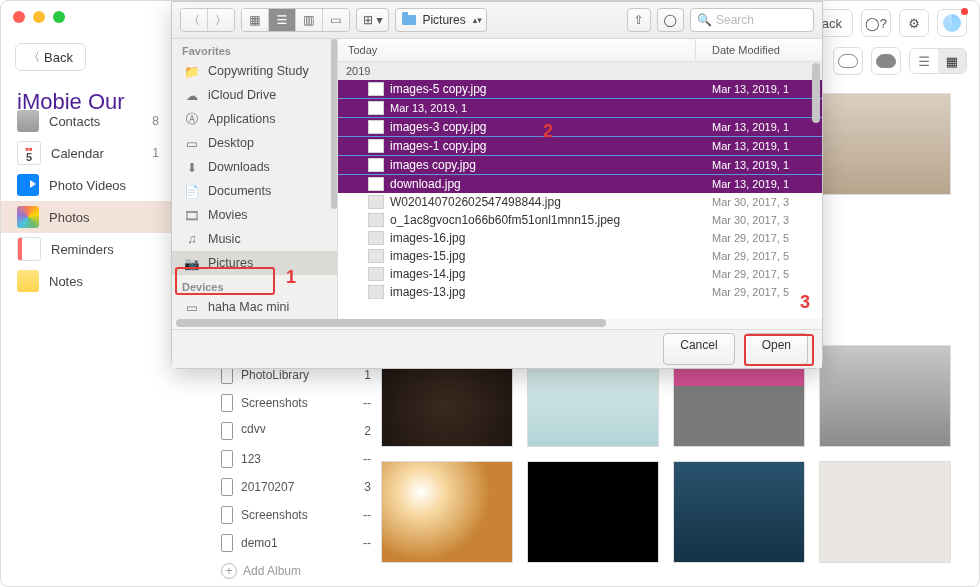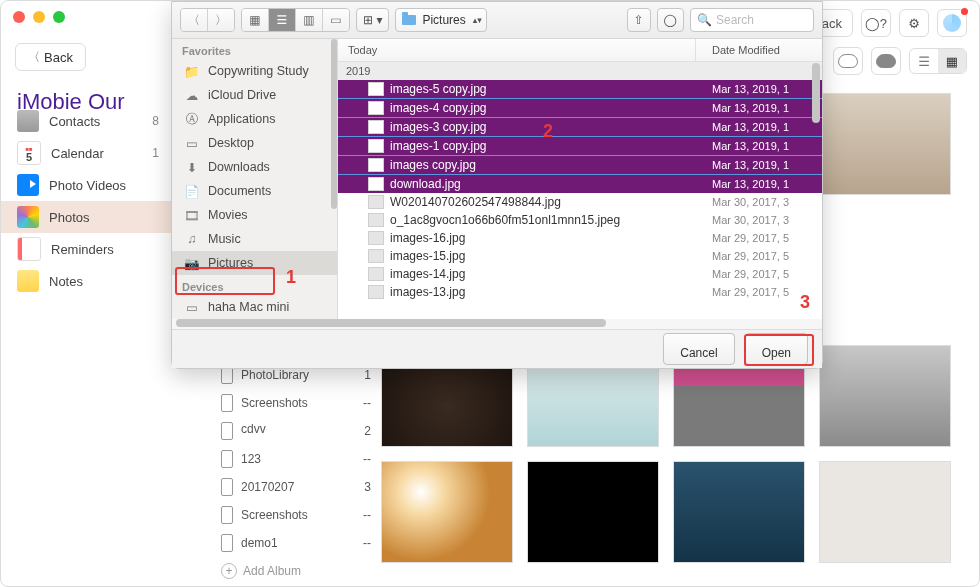--- a/index.html
+++ b/index.html
@@ -87,21 +87,21 @@
 .op-row .dt{width:110px;font-size:11px;}
 .op-row.selected{background:#701a75;color:#fff;}
 .op-row.selected + .op-row.selected{border-top:1px solid #5a96e0;}
 .op-row.selected .dt{color:#fff;}
 .op-row.unsel .dt{color:#888;}
 .vscroll{position:absolute;right:2px;top:24px;width:8px;height:250px;}
 .vknob{width:8px;background:#c5c5c5;border-radius:4px;height:60px;}
 .hscroll{height:10px;background:#f6f6f6;}
 .hscroll-knob{height:8px;background:#c5c5c5;border-radius:4px;margin-left:4px;width:430px;}
 .op-foot{height:38px;border-top:1px solid #dcdcdc;background:#f2f2f2;display:flex;align-items:center;justify-content:flex-end;gap:10px;padding:0 14px;}
-.btn-std{height:22px;border:1px solid #c2c2c2;border-radius:4px;background:linear-gradient(#fdfdfd,#f0f0f0);padding:4px 16px;font-size:12px;display:flex;align-items:flex-end;}
+.btn-std{height:22px;border:1px solid #c2c2c2;border-radius:4px;background:linear-gradient(#fdfdfd,#f0f0f0);padding:4px 16px;font-size:12px;display:flex;align-items:flex-start;}
 </style>
 </head>
 <body>
 
 <div class="window">
 
   <div class="traffic">
     <div class="traffic-dot red"></div>
     <div class="traffic-dot yellow"></div>
     <div class="traffic-dot green"></div>
@@ -337,21 +337,20 @@
         </div>
         <div class="op-list" id="opList">
             <div class="op-group">2019</div>
             <div class="op-row selected">
               <span class="fi sel-f"></span>
               <span class="nm">images-5 copy.jpg</span>
               <span class="dt">Mar 13, 2019, 1</span>
             </div>
             <div class="op-row selected">
               <span class="fi sel-f"></span>
-              <span class="nm">images-4 copy.jpg</span>
               <span class="dt">Mar 13, 2019, 1</span>
             </div>
             <div class="op-row selected">
               <span class="fi sel-f"></span>
               <span class="nm">images-3 copy.jpg</span>
               <span class="dt">Mar 13, 2019, 1</span>
             </div>
             <div class="op-row selected">
               <span class="fi sel-f"></span>
               <span class="nm">images-1 copy.jpg</span>

